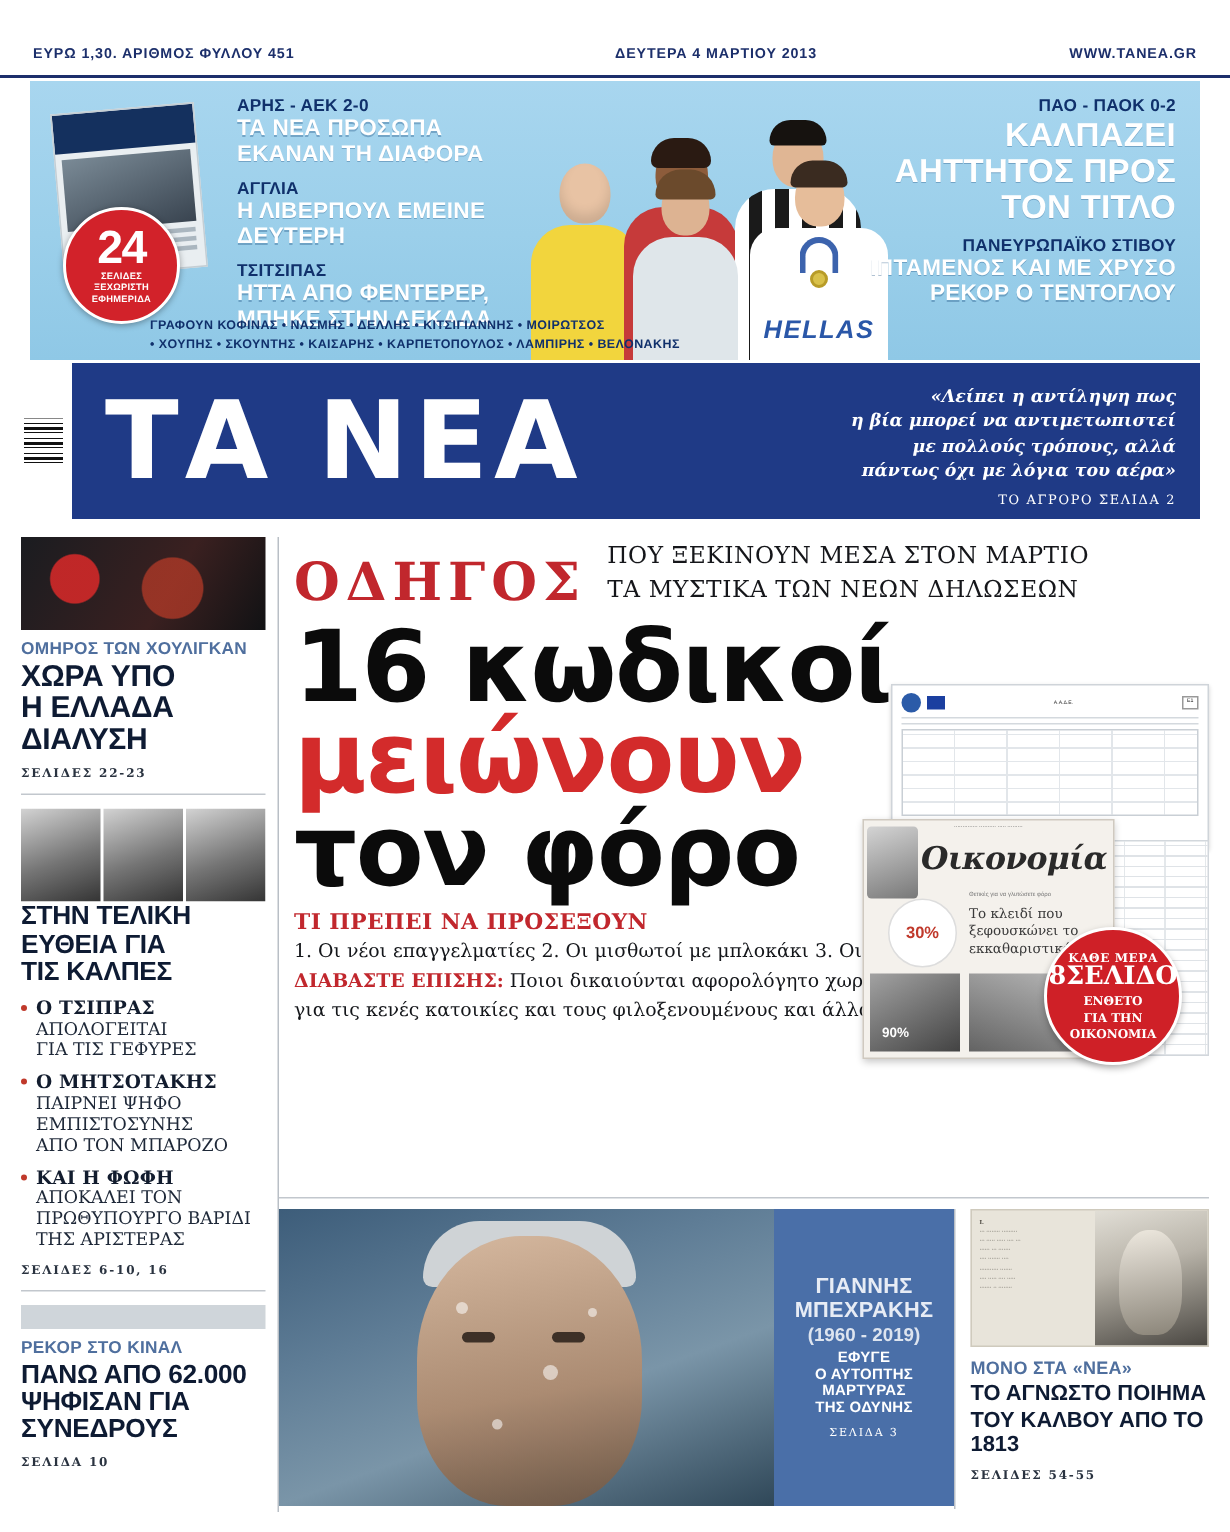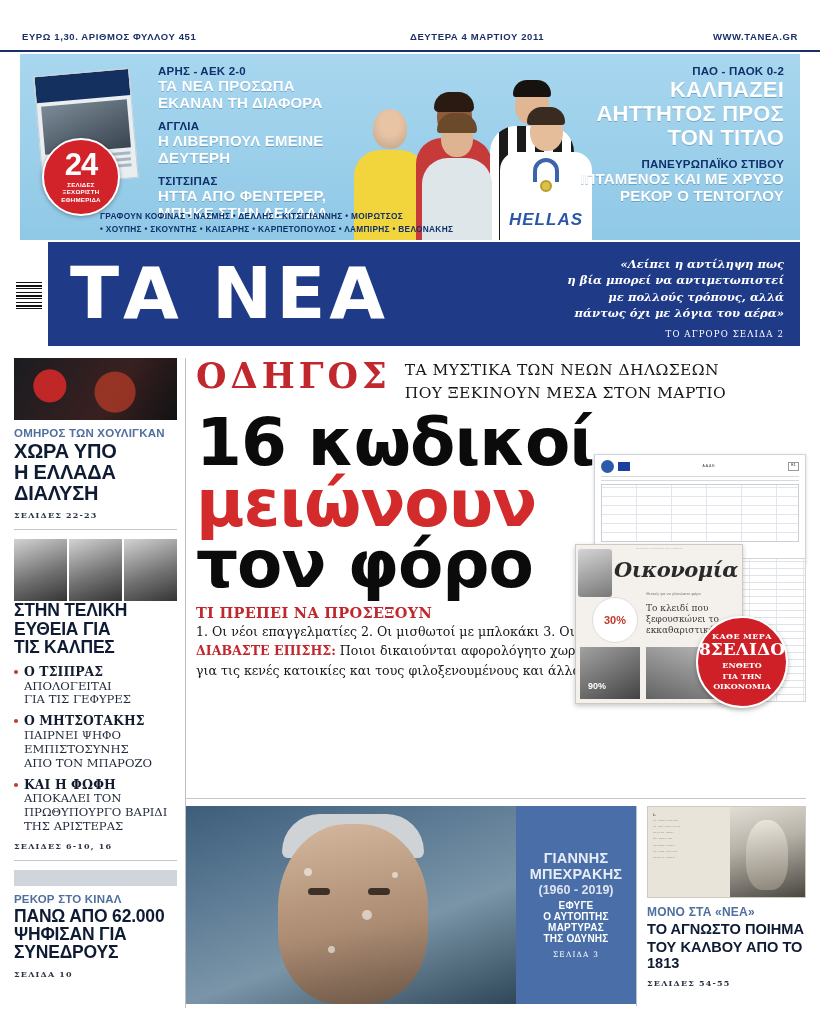--- a/index.html
+++ b/index.html
@@ -162,21 +162,21 @@
   .bullet:before{ content:""; position:absolute; left:0; top:5px; width:4px;height:4px;
            background:#c0392b; border-radius:50%; }
   .bullet .b-strong{ display:block; font-size:12.4px; font-weight:800; color:#121c2e; line-height:1.18; letter-spacing:.1px;}
   .bullet .b-rest{ display:block; font-size:11.6px; color:#1e2838; line-height:1.2; }
 
   
   .main{ position:absolute; left:196px; top:358px; width:610px; }
 
   .guide-row{ display:flex; align-items:flex-start; gap:14px; }
   .odigos{ color:#c1272d; font-family:"DejaVu Serif", serif; font-weight:700;
-           font-size:35px; letter-spacing:4px; line-height:1; white-space:nowrap; }
+           font-size:35px; letter-spacing:4px; line-height:1; white-space:nowrap;margin-top:13px; }
   .guide-sub{ font-family:"DejaVu Serif", serif; font-size:15.5px; line-height:1.28;
               color:#15161a; letter-spacing:.4px; padding-top:3px; }
 
   .headline{ margin-top:8px; position:relative; }
   .hl{ font-family:"DejaVu Sans", sans-serif; font-weight:800; letter-spacing:-1px; line-height:.93; }
   .hl1{ font-size:66px; color:#0b0b0b; }
   .hl2{ font-size:66px; color:#d32b2b; }
   .hl3{ font-size:66px; color:#0b0b0b; }
 
   
@@ -298,21 +298,21 @@
 
   .hr-main{ position:absolute; left:186px; top:798px; width:620px; height:1px; background:#c2c7cd; }
 </style>
 </head>
 <body>
 
 <div class="page">
 
   <div class="topbar">
     <div class="cell tb-left">ΕΥΡΩ 1,30. ΑΡΙΘΜΟΣ ΦΥΛΛΟΥ 451</div>
-    <div class="cell tb-mid">ΔΕΥΤΕΡΑ 4 ΜΑΡΤΙΟΥ 2011</div>
+    <div class="cell tb-mid">ΔΕΥΤΕΡΑ 4 ΜΑΡΤΙΟΥ 2013</div>
     <div class="cell tb-right">WWW.TANEA.GR</div>
   </div>
 
   <div class="sports">
 
     <div class="paperthumb">
       <div class="ph-top"></div>
       <div class="ph-img"></div>
       <div class="ph-l"></div>
         <div class="ph-l"></div>
@@ -468,22 +468,22 @@
       <div class="sb-title sm">ΣΥΝΕΔΡΟΥΣ</div>
       <div class="sb-pages">ΣΕΛΙΔΑ 10</div>
     </div>
   </div>
 
   <div class="main">
 
     <div class="guide-row">
       <div class="odigos">ΟΔΗΓΟΣ</div>
       <div>
+        <div class="guide-sub">ΠΟΥ ΞΕΚΙΝΟΥΝ ΜΕΣΑ ΣΤΟΝ ΜΑΡΤΙΟ</div>
         <div class="guide-sub">ΤΑ ΜΥΣΤΙΚΑ ΤΩΝ ΝΕΩΝ ΔΗΛΩΣΕΩΝ</div>
-        <div class="guide-sub">ΠΟΥ ΞΕΚΙΝΟΥΝ ΜΕΣΑ ΣΤΟΝ ΜΑΡΤΙΟ</div>
       </div>
     </div>
 
     <div class="headline">
       <div class="hl hl1">16 κωδικοί</div>
       <div class="hl hl2">μειώνουν</div>
       <div class="hl hl3">τον φόρο</div>
 
       <div class="collage">
 

